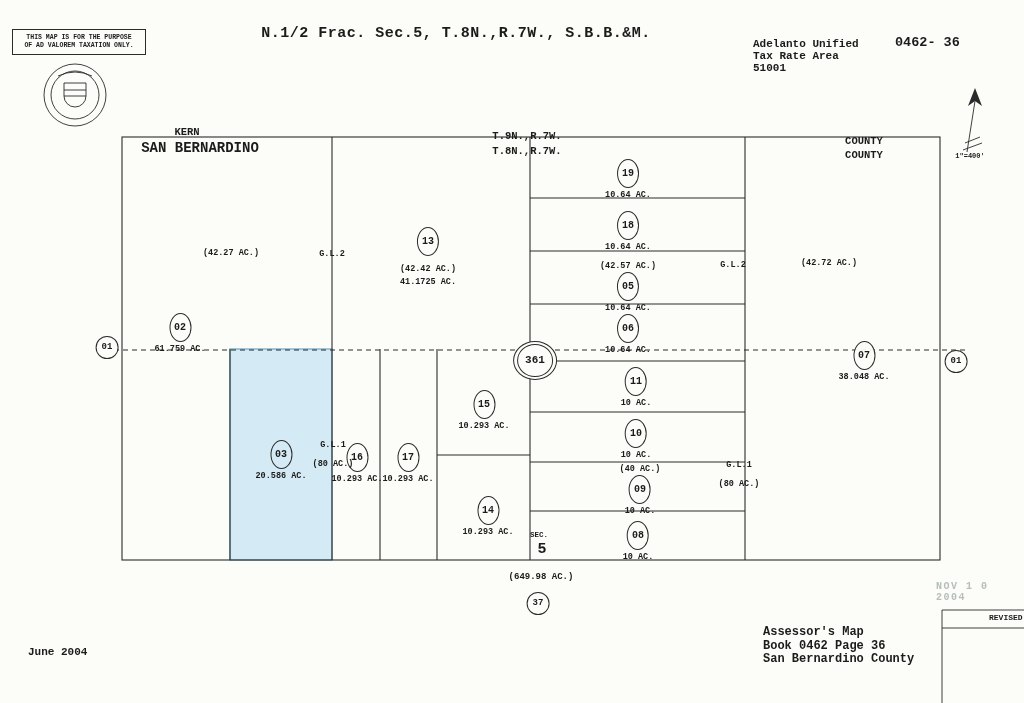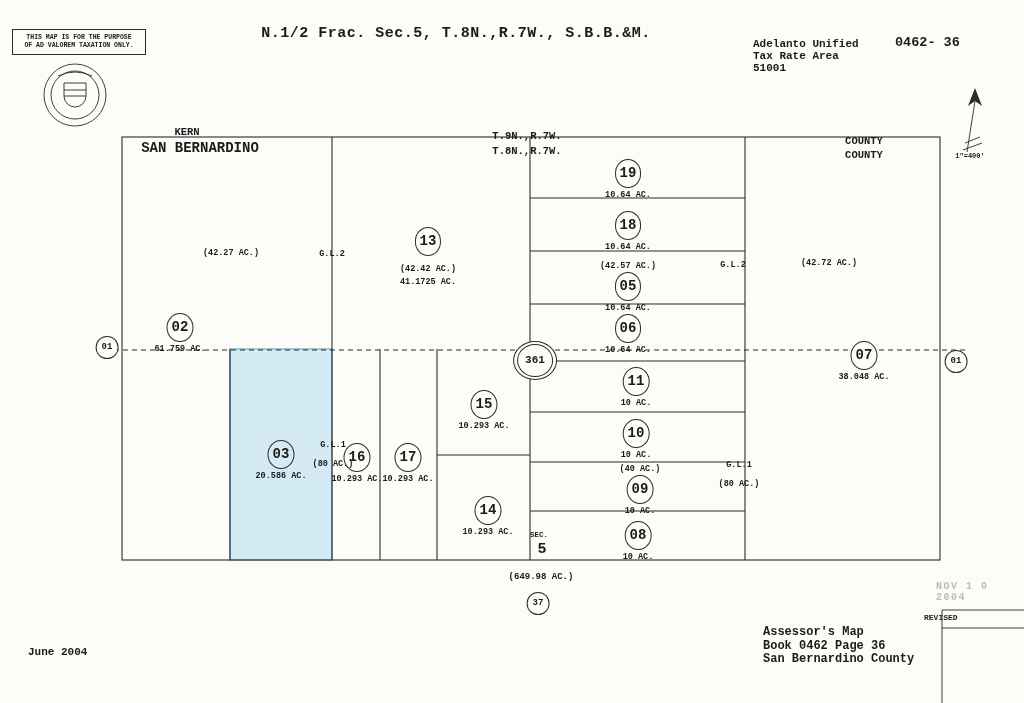--- a/index.html
+++ b/index.html
@@ -12,21 +12,21 @@
   }
   svg.lines { position:absolute; left:0; top:0; z-index:1; }
   .ln { stroke:#2b2b2b; stroke-width:1.1; fill:none; }
   .ln.thin { stroke-width:0.9; }
   .ln.dash { stroke-dasharray:5,4; stroke-width:1; }
   .lbl { position:absolute; z-index:2; font-weight:bold; white-space:nowrap; color:#1b1b1b; }
   .ctr { transform:translateX(-50%); text-align:center; }
   .pblock { position:absolute; z-index:2; text-align:center; transform:translateX(-50%); }
   .pnum {
     display:inline-block; border:1.2px solid #2b2b2b; border-radius:50%;
-    padding:8px 4px; min-width:14px; font-size:14px; line-height:11px; font-weight:bold;
+    padding:8px 4px; min-width:14px; font-size:10px; line-height:11px; font-weight:bold;
     background:rgba(252,252,249,.92);
   }
   .acre { font-size:8.5px; font-weight:bold; line-height:12px; margin-top:1px; }
   .gross { font-size:8.5px; font-weight:bold; line-height:11px;margin-top:8px; }
   .refwrap { display:inline-block; border:1.2px solid #2b2b2b; border-radius:50%; padding:2px 3px; background:#fcfcf9; }
   .refinner { display:inline-block; border:1.2px solid #2b2b2b; border-radius:50%; padding:8px 7px; font-size:11px; line-height:15px; font-weight:bold; background:#fcfcf9; }
   .roadnum { display:inline-block; border:1.2px solid #2b2b2b; border-radius:50%; padding:4px 5px; font-size:9px; line-height:13px; font-weight:bold; background:#fcfcf9; }
   .disclaimer {
     position:absolute; left:12px; top:29px; width:134px; z-index:2;
     border:1.2px solid #2b2b2b; padding:4px 2px; text-align:center;
@@ -226,17 +226,17 @@
   <div class="lbl ctr" style="left:541px;top:572px;font-size:9px">(649.98 AC.)</div>
 
   <div class="lbl" style="left:28px;top:646px;font-size:11px">June 2004</div>
 
   <div class="lbl" style="left:763px;top:626px;font-size:12px;line-height:13.5px">
     <div>Assessor's Map</div>
     <div>Book 0462 Page 36</div>
     <div>San Bernardino County</div>
   </div>
 
-  <div class="lbl" style="left:924px;top:613px;font-size:8px">REVISED</div>
+  <div class="lbl" style="left:989px;top:613px;font-size:8px">REVISED</div>
 
   <div class="stamp" style="left:936px;top:581px;font-size:10px">NOV 1 0 2004</div>
 
 </div>
 
 </body></html>

